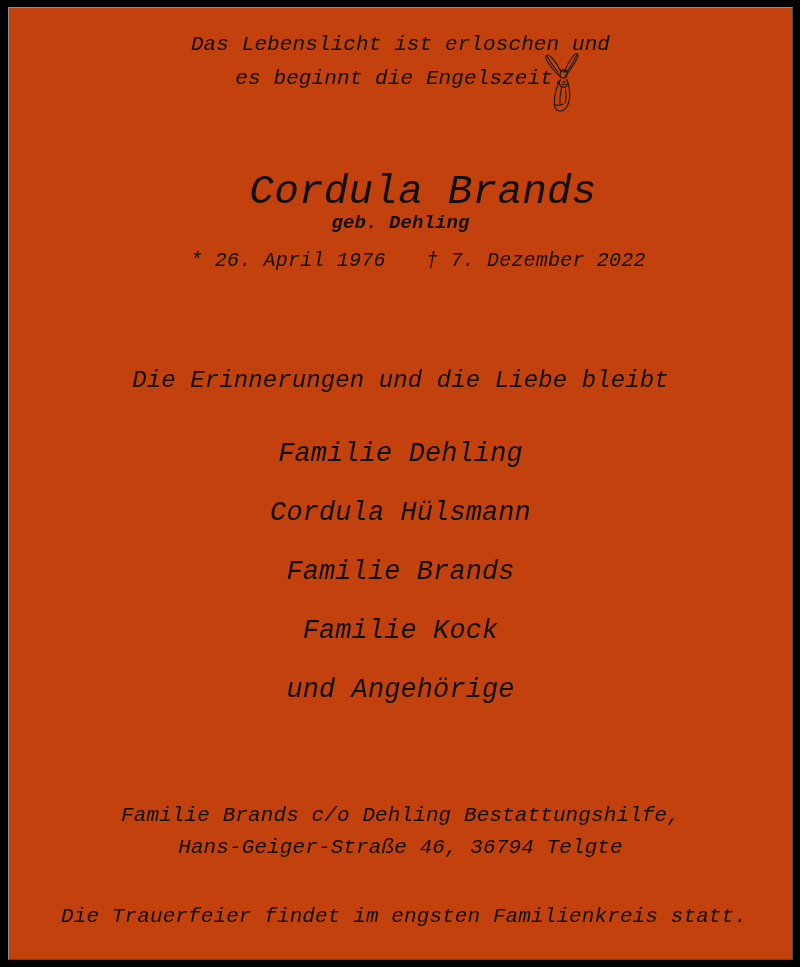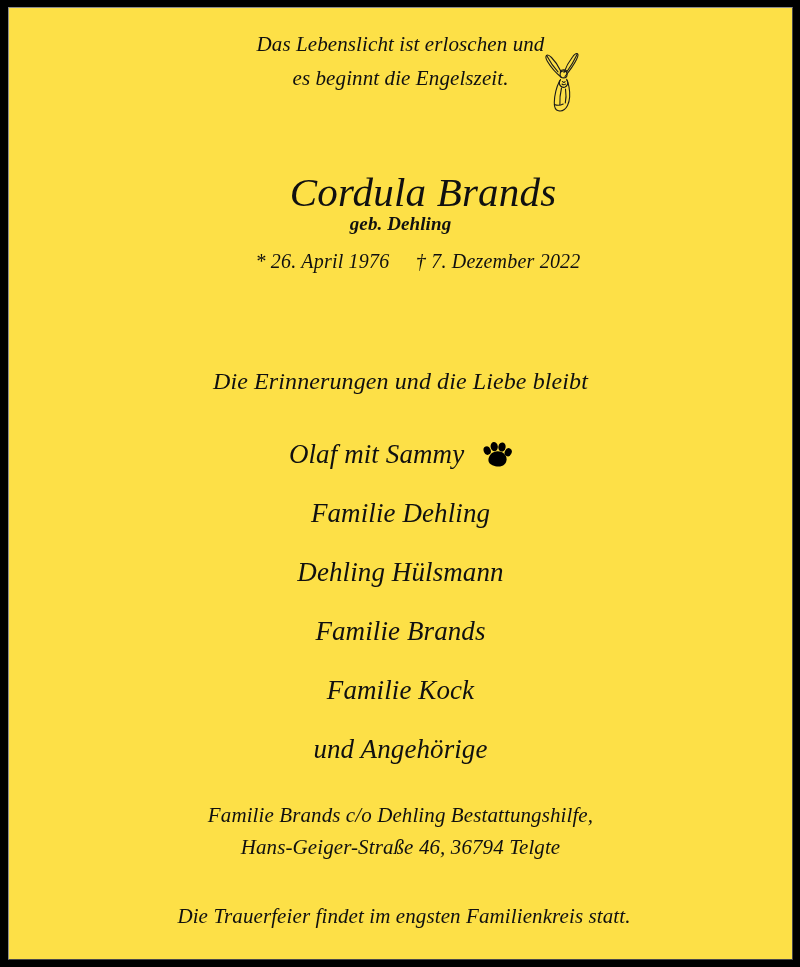--- a/index.html
+++ b/index.html
@@ -21,26 +21,27 @@
     height: 967px;
     background: #000000;
     padding: 7px 7px 7px 8px;
   }
 
   .notice-inner {
     position: relative;
     box-sizing: border-box;
     width: 100%;
     height: 100%;
-    background: #fde047;
+    background: #c2410c;
     border-top: 1px solid #8c8c8c;
     border-left: 1px solid #8c8c8c;
     border-right: 1px solid #4a4a4a;
     border-bottom: 1px solid #4a4a4a;
     overflow: hidden;
+    font-family: Liberation Mono, monospace;
   }
 
   .center-text {
     text-align: center;
     font-style: italic;
     color: #101010;
     line-height: 1.0;
   }
 
   
@@ -207,43 +208,27 @@
         <span class="date-gap"></span>
         <span>†</span>
         <span>7. Dezember 2022</span>
       </div>
     </div>
 
     <div class="center-text memorial-line">Die Erinnerungen und die Liebe bleibt</div>
 
     <div class="mourners-block">
 
-      <div class="center-text mourner-row">
-        <span class="mourner-label">Olaf mit Sammy</span>
-        <span class="paw-wrap">
-          <svg viewBox="0 0 30 26" xmlns="http://www.w3.org/2000/svg" fill="#000000">
-            <ellipse cx="5.2" cy="8.6" rx="3.5" ry="4.3" transform="rotate(-22 5.2 8.6)"></ellipse>
-            <ellipse cx="12.2" cy="4.6" rx="3.6" ry="4.6" transform="rotate(-8 12.2 4.6)"></ellipse>
-            <ellipse cx="20.0" cy="5.0" rx="3.6" ry="4.6" transform="rotate(10 20 5)"></ellipse>
-            <ellipse cx="26.2" cy="10.2" rx="3.4" ry="4.2" transform="rotate(26 26.2 10.2)"></ellipse>
-            <path d="M15.6 9.2 C20.4 9.2 24.6 12.6 24.6 17.2
-                     C24.6 21.4 21.2 24.6 16.4 24.6
-                     C14.2 24.6 12.4 24.0 10.4 23.2
-                     C8.0 22.2 6.4 20.6 6.4 18.0
-                     C6.4 13.2 10.6 9.2 15.6 9.2 Z"></path>
-          </svg>
-        </span>
-      </div>
 
       <div class="center-text mourner-row">
         <span class="mourner-label">Familie Dehling</span>
       </div>
 
       <div class="center-text mourner-row">
-        <span class="mourner-label">Dehling Hülsmann</span>
+        <span class="mourner-label">Cordula Hülsmann</span>
       </div>
 
       <div class="center-text mourner-row">
         <span class="mourner-label">Familie Brands</span>
       </div>
 
       <div class="center-text mourner-row">
         <span class="mourner-label">Familie Kock</span>
       </div>
 

